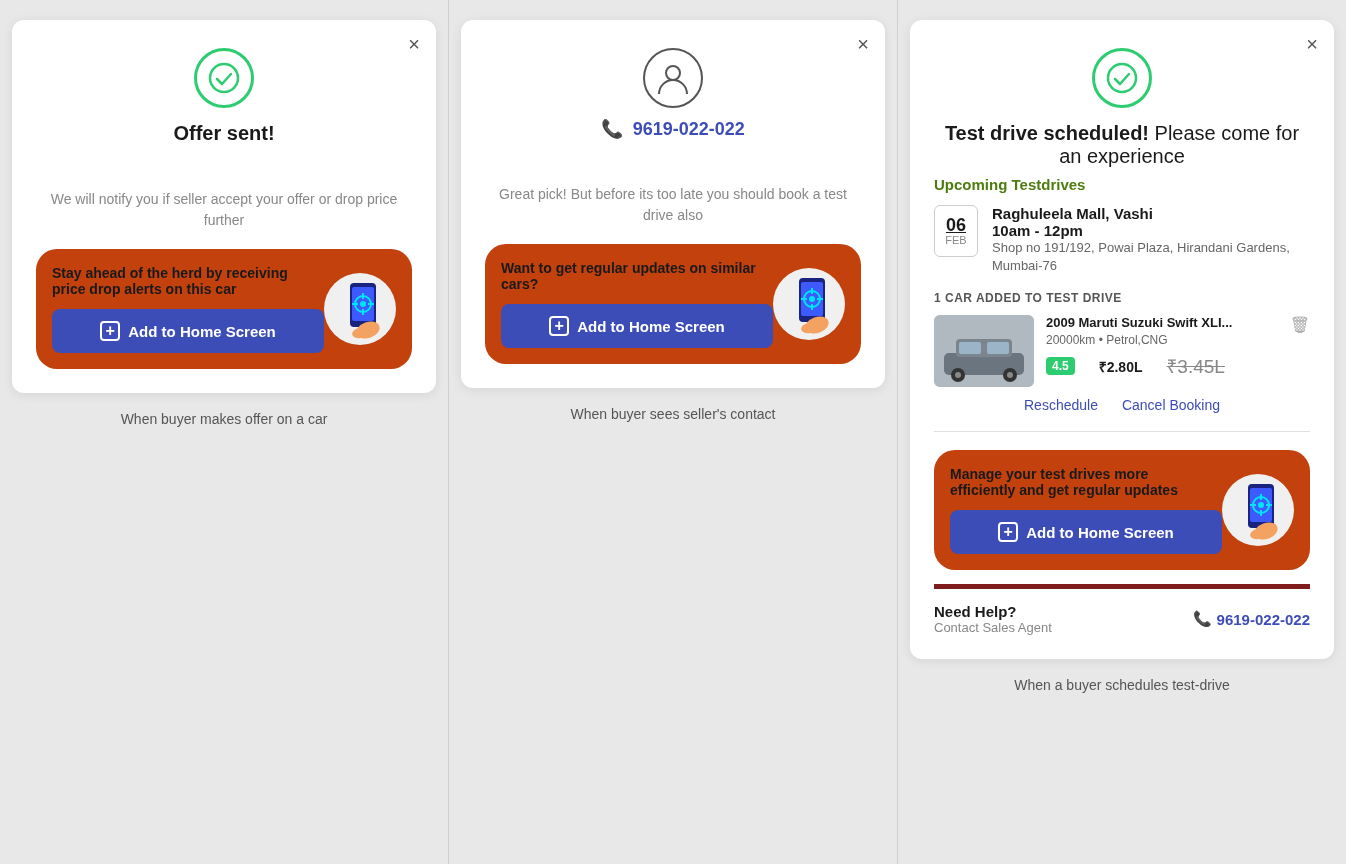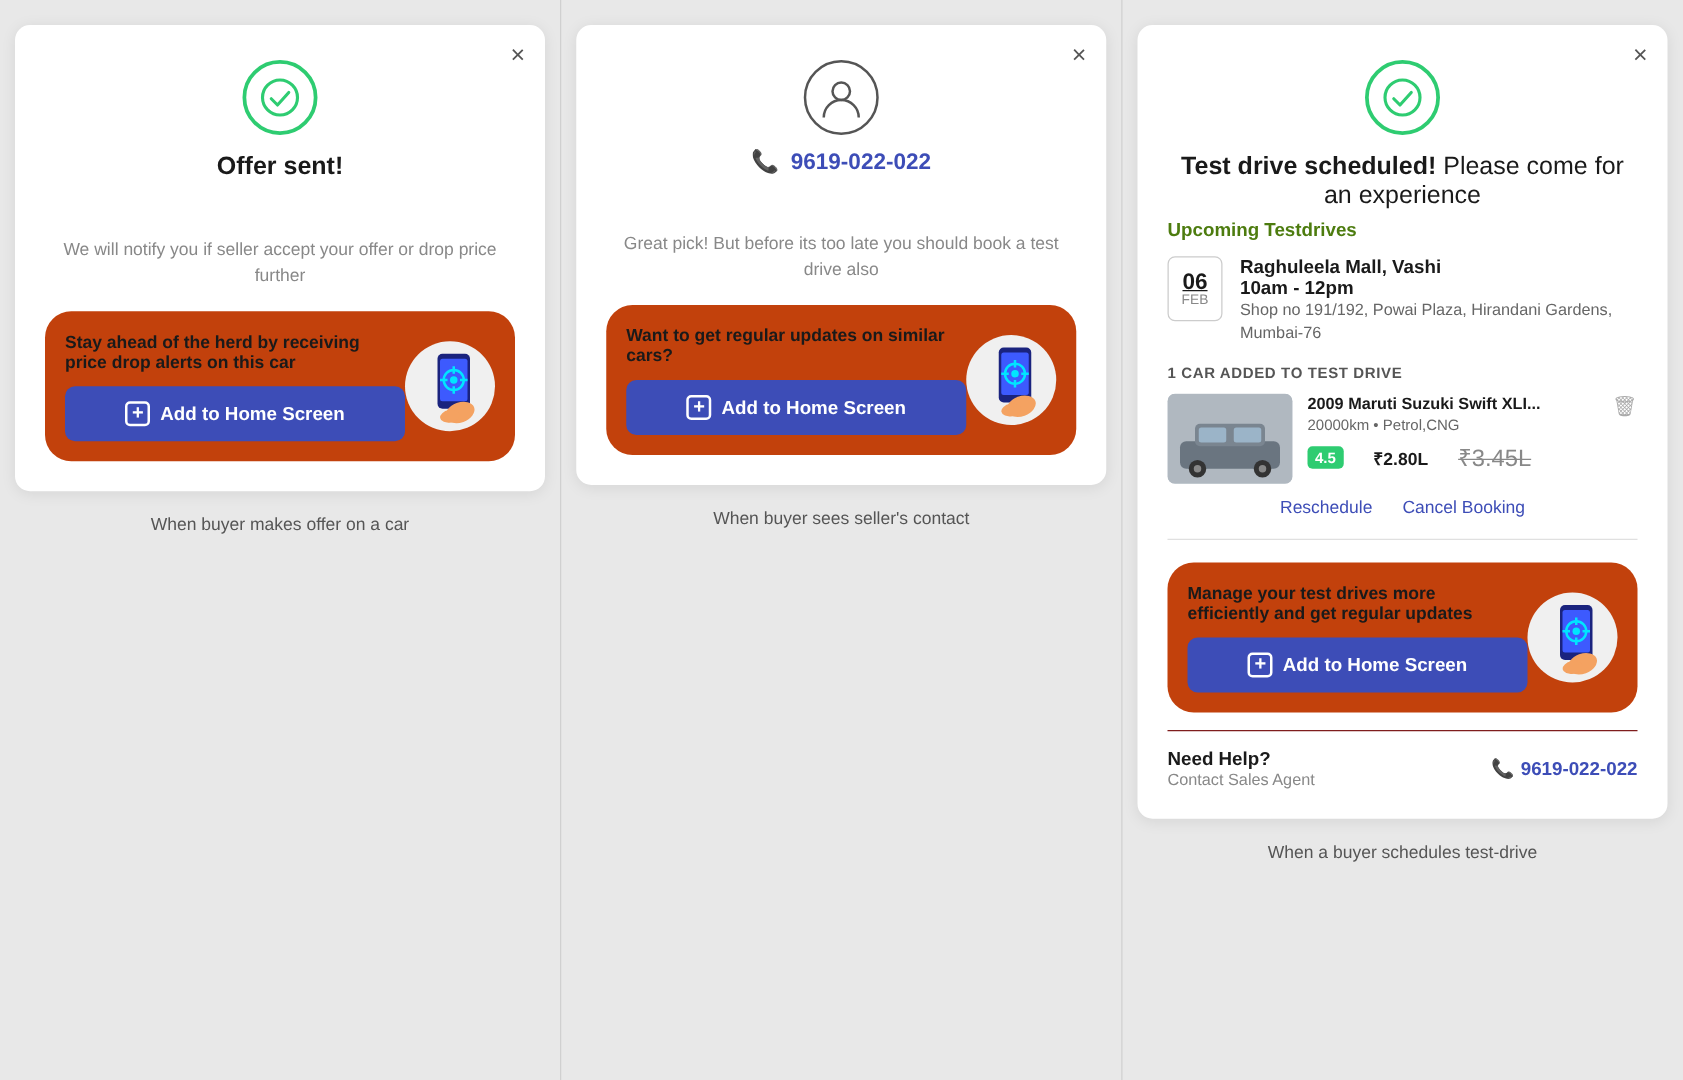--- a/index.html
+++ b/index.html
@@ -308,21 +308,21 @@
       padding: 0 8px;
     }
 
     
     .need-help-row {
       display: flex;
       align-items: center;
       justify-content: space-between;
       margin-top: 14px;
       padding-top: 14px;
-      border-top: 1px solid #7f1d1d;
+      border-top: 5px solid #7f1d1d;
     }
     .need-help-left .title {
       font-size: 15px;
       font-weight: bold;
       color: #1a1a1a;
     }
     .need-help-left .sub {
       font-size: 13px;
       color: #888;
     }

